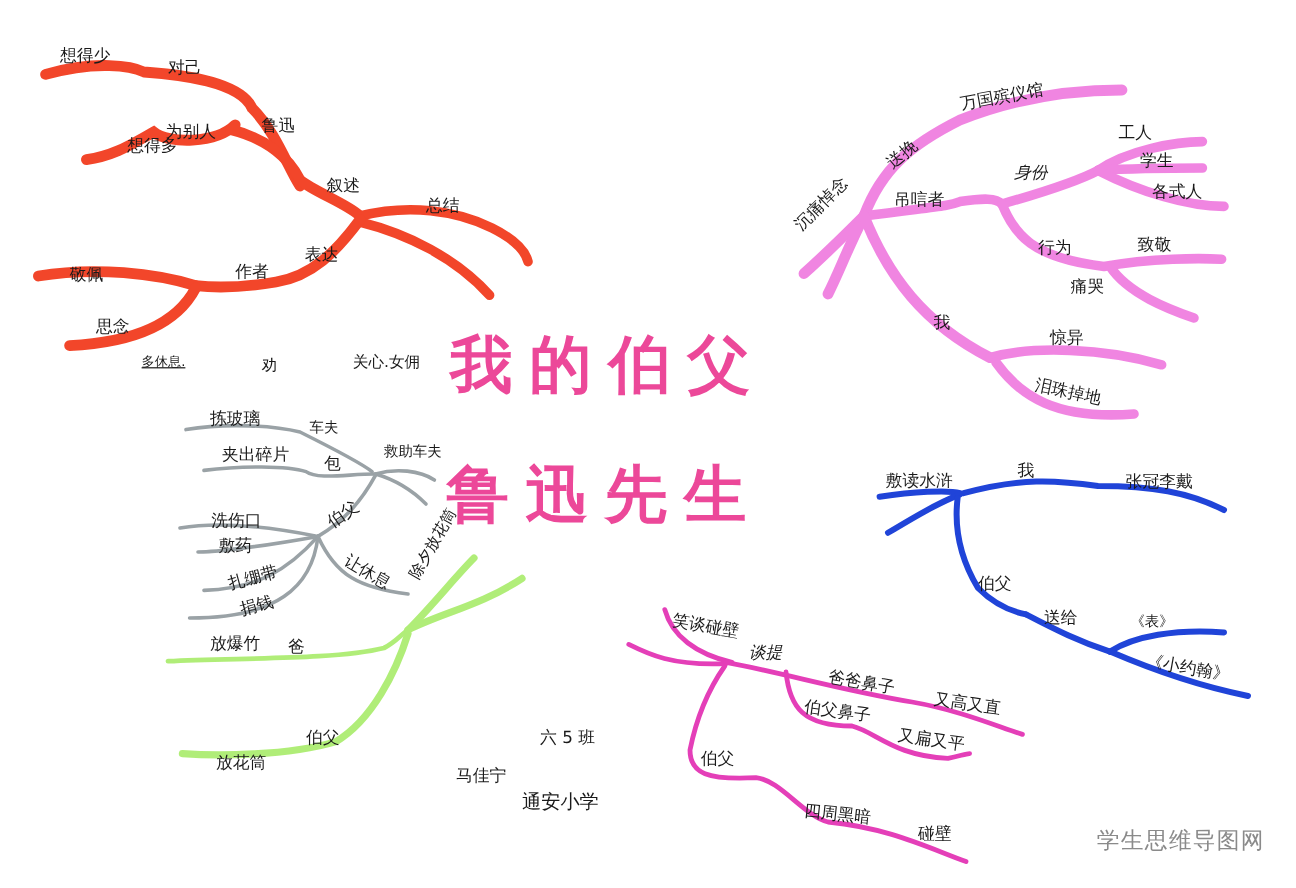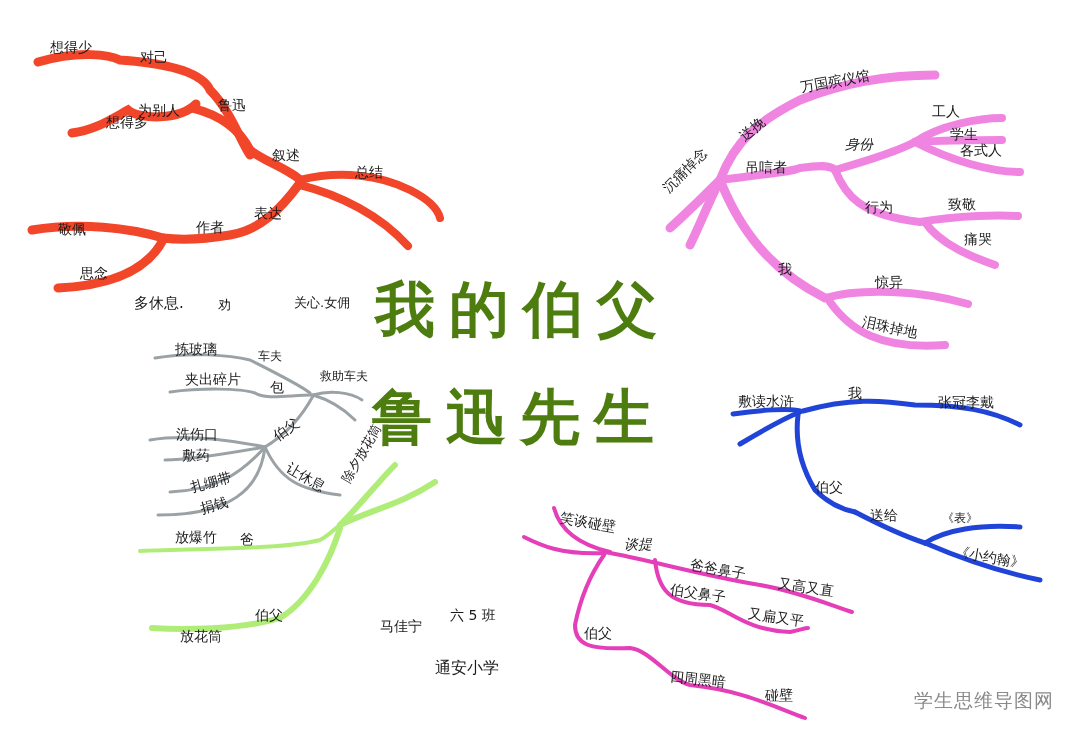--- a/index.html
+++ b/index.html
@@ -2,21 +2,21 @@
 <html><head>
 <meta charset="utf-8">
 <style>
   html, body { margin:0; padding:0; background:#ffffff; }
   body { width:1080px; height:740px; overflow:hidden; position:relative;
          font-family:"DejaVu Sans", sans-serif; }
   svg.map { position:absolute; left:0; top:0; }
   .lbl { position:absolute; font-family:"DejaVu Sans", sans-serif; color:#1a1a1a;
          white-space:nowrap; font-size:14px; line-height:1; }
   .title { position:absolute; font-family:"DejaVu Serif", serif; font-weight:bold;
-           color:#4d7c0f; font-size:60px; letter-spacing:14px; white-space:nowrap; }
+           color:#ec4899; font-size:52px; letter-spacing:14px; white-space:nowrap; }
   .wm { position:absolute; right:26px; bottom:26px; color:#8a8a8a; font-size:19px;
         font-family:"DejaVu Sans", sans-serif; letter-spacing:1px; }
 </style>
 </head>
 <body>
 
 <svg class="map" width="1080" height="740" viewBox="0 0 1080 740">
 
   <g fill="none" stroke="#f2462a" stroke-linecap="round">
     <path d="M38,62 C80,50 110,55 120,60 C150,62 200,68 210,90 C230,110 240,140 250,155" stroke-width="9"></path>
@@ -91,35 +91,35 @@
 <div class="lbl" style="left:140px;top:50px;">对己</div>
 <div class="lbl" style="left:78px;top:115px;margin-left:28px;">想得多</div>
 <div class="lbl" style="left:138px;top:103px;">为别人</div>
 <div class="lbl" style="left:218px;top:98px;">鲁迅</div>
 <div class="lbl" style="left:272px;top:148px;">叙述</div>
 <div class="lbl" style="left:355px;top:165px;">总结</div>
 <div class="lbl" style="left:58px;top:222px;">敬佩</div>
 <div class="lbl" style="left:196px;top:220px;">作者</div>
 <div class="lbl" style="left:254px;top:206px;">表达</div>
 <div class="lbl" style="left:80px;top:266px;">思念</div>
-<div class="lbl" style="left:134px;top:296px;font-size:15px;">多休息.</div>
+<div class="lbl" style="left:118px;top:296px;font-size:11px;text-decoration:underline;">多休息.</div>
 <div class="lbl" style="left:218px;top:298px;font-size:13px;">劝</div>
 <div class="lbl" style="left:294px;top:296px;font-size:13px;">关心.女佣</div>
 
 <div class="lbl" style="left:660px;top:185px;transform:rotate(-45deg);transform-origin:left top;">沉痛悼念</div>
 <div class="lbl" style="left:738px;top:122px;transform:rotate(-40deg);">送挽</div>
 <div class="lbl" style="left:800px;top:74px;transform:rotate(-10deg);">万国殡仪馆</div>
 <div class="lbl" style="left:745px;top:160px;">吊唁者</div>
 <div class="lbl" style="left:845px;top:137px;font-style:italic;">身份</div>
 <div class="lbl" style="left:932px;top:104px;">工人</div>
 <div class="lbl" style="left:950px;top:127px;">学生</div>
-<div class="lbl" style="left:960px;top:143px;">各式人</div>
+<div class="lbl" style="left:960px;top:153px;">各式人</div>
 <div class="lbl" style="left:865px;top:200px;">行为</div>
 <div class="lbl" style="left:948px;top:197px;">致敬</div>
-<div class="lbl" style="left:964px;top:232px;text-align:right;">痛哭</div>
+<div class="lbl" style="left:892px;top:232px;text-align:right;">痛哭</div>
 <div class="lbl" style="left:778px;top:262px;">我</div>
 <div class="lbl" style="left:875px;top:275px;">惊异</div>
 <div class="lbl" style="left:862px;top:320px;transform:rotate(12deg);">泪珠掉地</div>
 
 <div class="lbl" style="left:738px;top:394px;">敷读水浒</div>
 <div class="lbl" style="left:848px;top:386px;">我</div>
 <div class="lbl" style="left:938px;top:395px;">张冠李戴</div>
 <div class="lbl" style="left:815px;top:480px;">伯父</div>
 <div class="lbl" style="left:870px;top:508px;">送给</div>
 <div class="lbl" style="left:942px;top:512px;font-size:12px;">《表》</div>
@@ -147,16 +147,16 @@
 <div class="lbl" style="left:200px;top:498px;transform:rotate(-15deg);">捐钱</div>
 <div class="lbl" style="left:285px;top:470px;transform:rotate(30deg);">让休息</div>
 
 <div class="lbl" style="left:345px;top:475px;transform:rotate(-60deg);transform-origin:left center;font-size:13px;">除夕放花筒</div>
 <div class="lbl" style="left:175px;top:530px;">放爆竹</div>
 <div class="lbl" style="left:240px;top:532px;">爸</div>
 <div class="lbl" style="left:180px;top:629px;">放花筒</div>
 <div class="lbl" style="left:255px;top:608px;">伯父</div>
 
 <div class="lbl" style="left:450px;top:608px;">六 5 班</div>
-<div class="lbl" style="left:380px;top:619px;text-align:center;">马佳宁</div>
+<div class="lbl" style="left:380px;top:640px;text-align:center;">马佳宁</div>
 <div class="lbl" style="left:435px;top:660px;font-size:16px;">通安小学</div>
 
 <div class="wm">学生思维导图网</div>
 
 </body></html>

